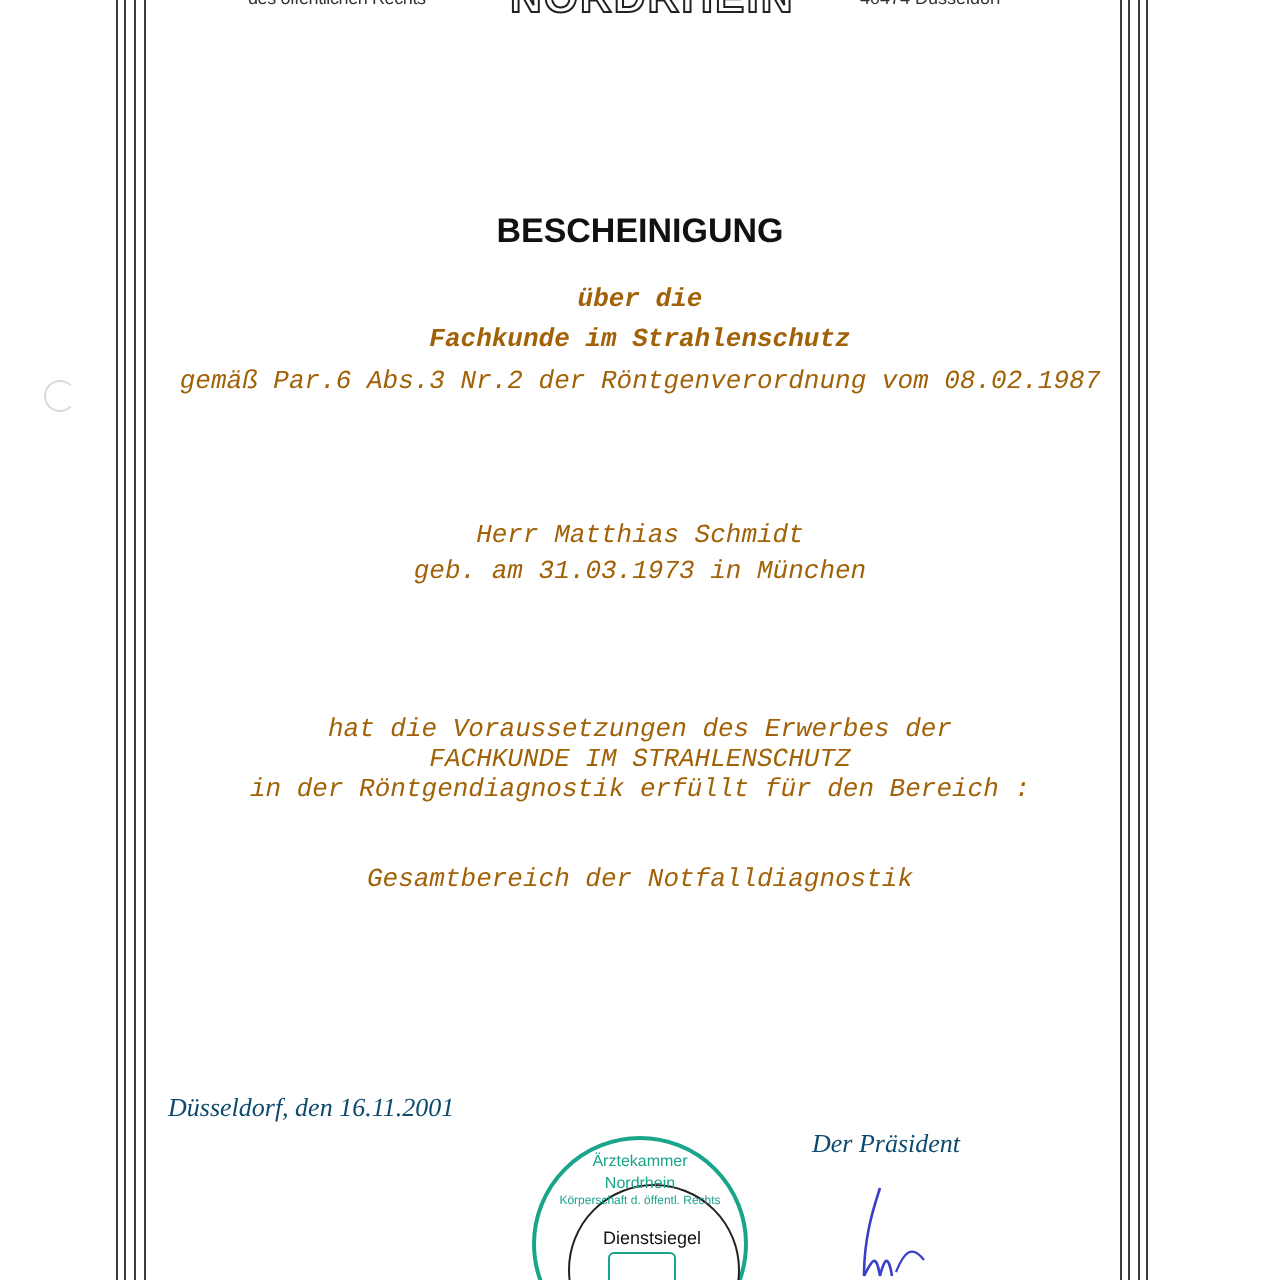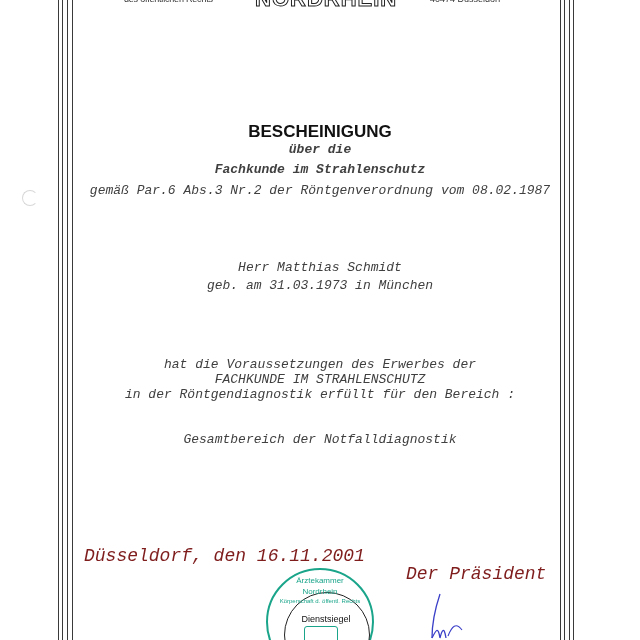--- a/index.html
+++ b/index.html
@@ -17,31 +17,31 @@
   }
   .lh-left { position: absolute; left: 4px; top: 0; letter-spacing: -0.2px; }
   .lh-logo {
     position: absolute; left: 135px; top: -8px; font-family: "Liberation Sans", sans-serif;
     font-size: 22px; font-weight: bold; color: #fff; -webkit-text-stroke: 1px #222;
     letter-spacing: 1px;
   }
   .lh-right { position: absolute; left: 310px; top: 0; }
   .title {
     position: absolute; top: 106px; left: 0; width: 640px; text-align: center;
-    font-family: "Liberation Sans", sans-serif; font-weight: bold; font-size: 17px; color: #111; margin-top: 16px;
+    font-family: "Liberation Sans", sans-serif; font-weight: bold; font-size: 17px; color: #111;
   }
   .mono {
     position: absolute; left: 0; width: 640px; text-align: center;
-    font-family: "Liberation Mono", monospace; font-style: italic; font-size: 13px; color: #404040;
+    font-family: "Liberation Mono", monospace; font-style: italic; font-size: 13px; color: #a16207;
     white-space: nowrap;
   }
   .mono.bold { font-weight: bold; }
   .left-text {
-    position: absolute; font-family: Liberation Mono, monospace; font-style: italic;
-    font-size: 18px; color: #7f1d1d; white-space: nowrap;
+    position: absolute; font-family: Liberation Serif, serif; font-style: italic;
+    font-size: 13px; color: #0c4a6e; white-space: nowrap;
   }
   .punch {
     position: absolute; left: 22px; top: 190px; width: 14px; height: 14px;
     border: 1px solid #d8d8d8; border-radius: 50%; border-right-color: transparent;
   }
   .stamp {
     position: absolute; left: 266px; top: 568px; width: 104px; height: 104px;
     border: 2px solid #1aa58a; border-radius: 50%;
   }
   .stamp-inner {

